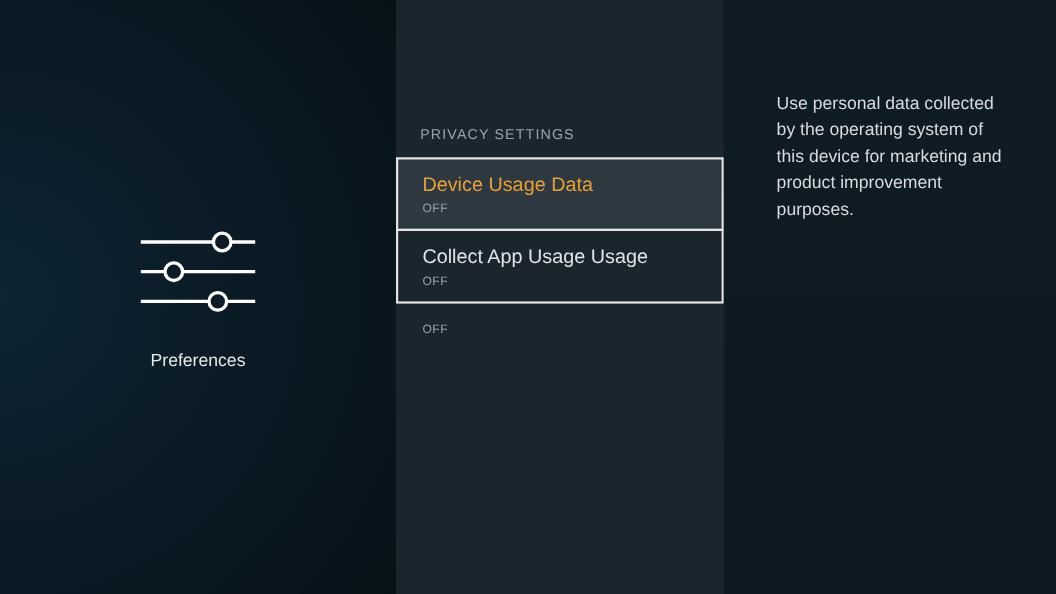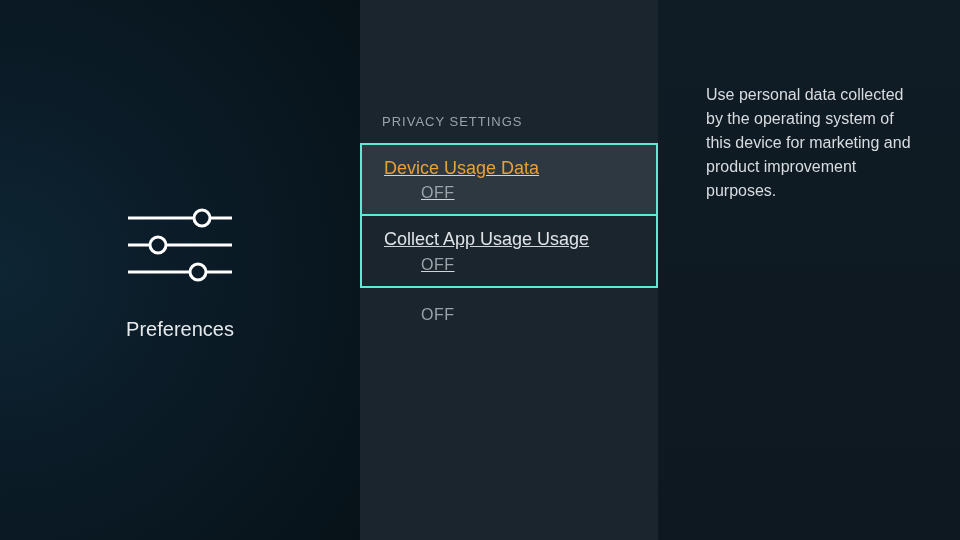--- a/index.html
+++ b/index.html
@@ -21,21 +21,21 @@
     height: 100%;
     background: radial-gradient(circle at 0% 50%, #0e2533 0%, #0b1c28 40%, #071218 100%);
     display: flex;
     flex-direction: column;
     align-items: center;
     justify-content: center;
     gap: 28px;
   }
   .prefs-icon svg { display: block; }
   .prefs-label {
-    font-size: 20px;
+    font-size: 16px;
     color: #e6e9ec;
     font-weight: 400;
   }
 
   
   .col-mid {
     width: 298px;
     height: 100%;
     background: #1b252d;
     padding-top: 114px;
@@ -48,35 +48,33 @@
   }
   .mid-item {
     padding: 12px 22px 12px 22px;
     border: 2px solid transparent;
   }
   .mid-item .item-title {
     font-size: 18px;
     line-height: 1.3;
   }
   .mid-item .item-status {
-    font-size: 16px;
+    font-size: 11px;
     letter-spacing: 0.5px;
     color: #9aa3aa;
     margin-top: 4px;
-    margin-left: 37px;
   }
   .mid-item.selected {
     background: #2e3841;
   }
   .mid-item.selected .item-title {
     color: #e9a037;
   }
   .mid-item.highlight {
-    border: 2px solid #5eead4;
-    text-decoration: underline;
+    border: 2px solid #e5e5e5;
   }
   .mid-item:not(.selected) .item-title {
     color: #e0e4e8;
   }
   #item-1 { margin-top: -2px; }
 
   
   .col-right {
     flex: 1;
     height: 100%;

